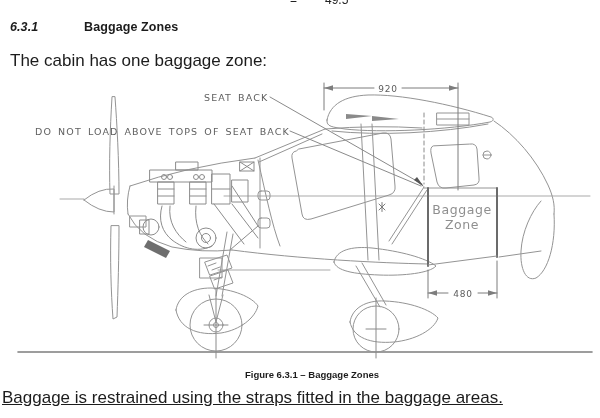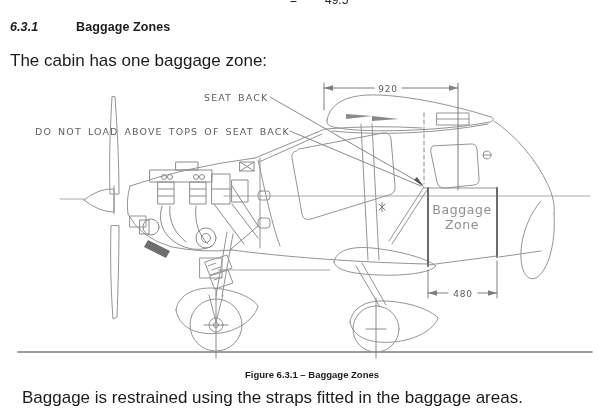--- a/index.html
+++ b/index.html
@@ -19,21 +19,21 @@
 </style>
 </head>
 <body>
 
 <div class="page">
 
   <span class="abs frag" style="left:290px;top:-7px;">=</span>
   <span class="abs frag" style="left:325px;top:-7px;">49.5</span>
 
   <span class="abs heading" style="left:10px;top:20px;font-style:italic;">6.3.1</span>
-  <span class="abs heading" style="left:76px;top:20px;">Baggage Zones</span>
+  <span class="abs heading" style="left:84px;top:20px;">Baggage Zones</span>
 
   <span class="abs body-text" style="left:10px;top:51px;">The cabin has one baggage zone:</span>
 
   <svg class="abs" style="left:0;top:0;" width="600" height="418" viewBox="0 0 600 418">
     <g fill="none" stroke="#949494" stroke-width="1" stroke-linecap="round" stroke-linejoin="round">
 
       <path d="M18,352 L592,352" stroke="#7d7d7d" stroke-width="1.6"></path>
 
       <path d="M60,199 L84,199" stroke="#a9a9a9"></path>
       <path d="M224,196 L590,196" stroke="#a9a9a9"></path>
@@ -164,15 +164,15 @@
     <text x="204" y="101" class="cad-label">SEAT BACK</text>
     <text x="35" y="135" class="cad-label">DO NOT LOAD ABOVE TOPS OF SEAT BACK</text>
     <text x="462" y="214" text-anchor="middle" class="cad-zone">Baggage</text>
     <text x="462" y="229" text-anchor="middle" class="cad-zone">Zone</text>
     <text x="388" y="91.5" text-anchor="middle" class="cad-dim">920</text>
     <text x="463" y="296.5" text-anchor="middle" class="cad-dim">480</text>
   </svg>
 
   <div class="abs caption" style="left:0;top:369px;">Figure 6.3.1 – Baggage Zones</div>
 
-  <span class="abs body-text" style="left:22px;top:388px;">Baggage is restrained using the straps fitted in the baggage areas.</span>
+  <span class="abs body-text" style="left:2px;top:388px;text-decoration:underline;">Baggage is restrained using the straps fitted in the baggage areas.</span>
 
 </div>
 
 </body></html>

